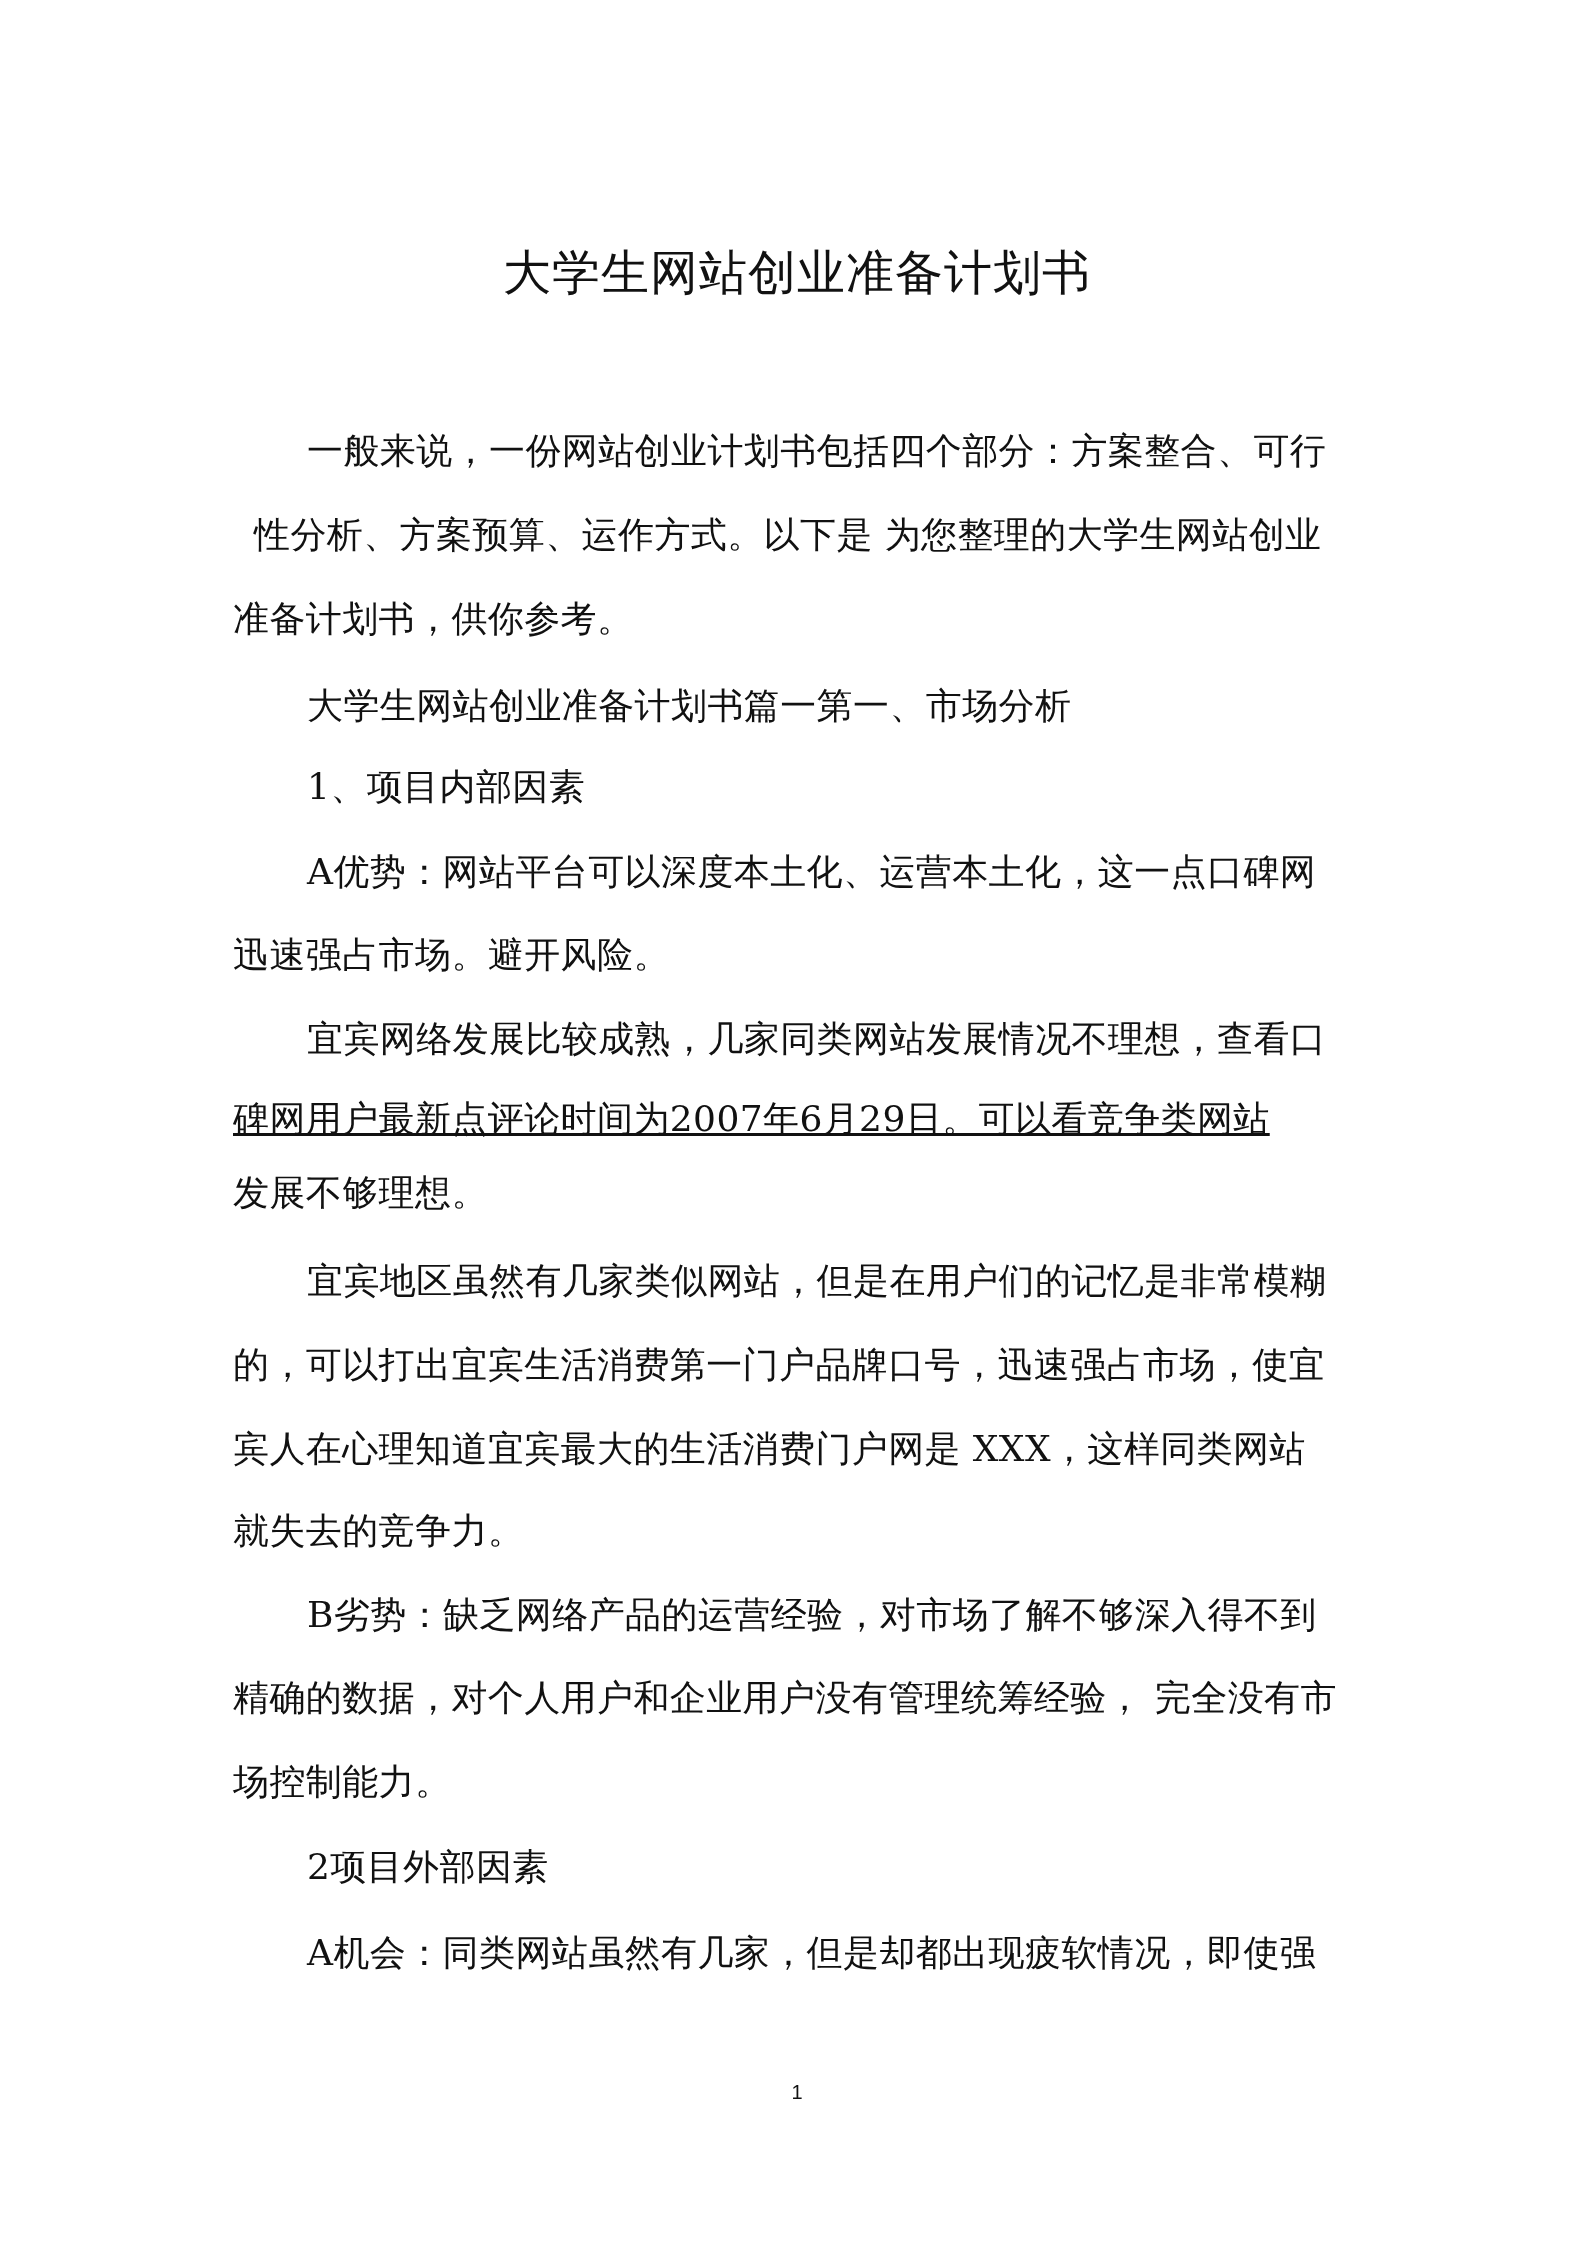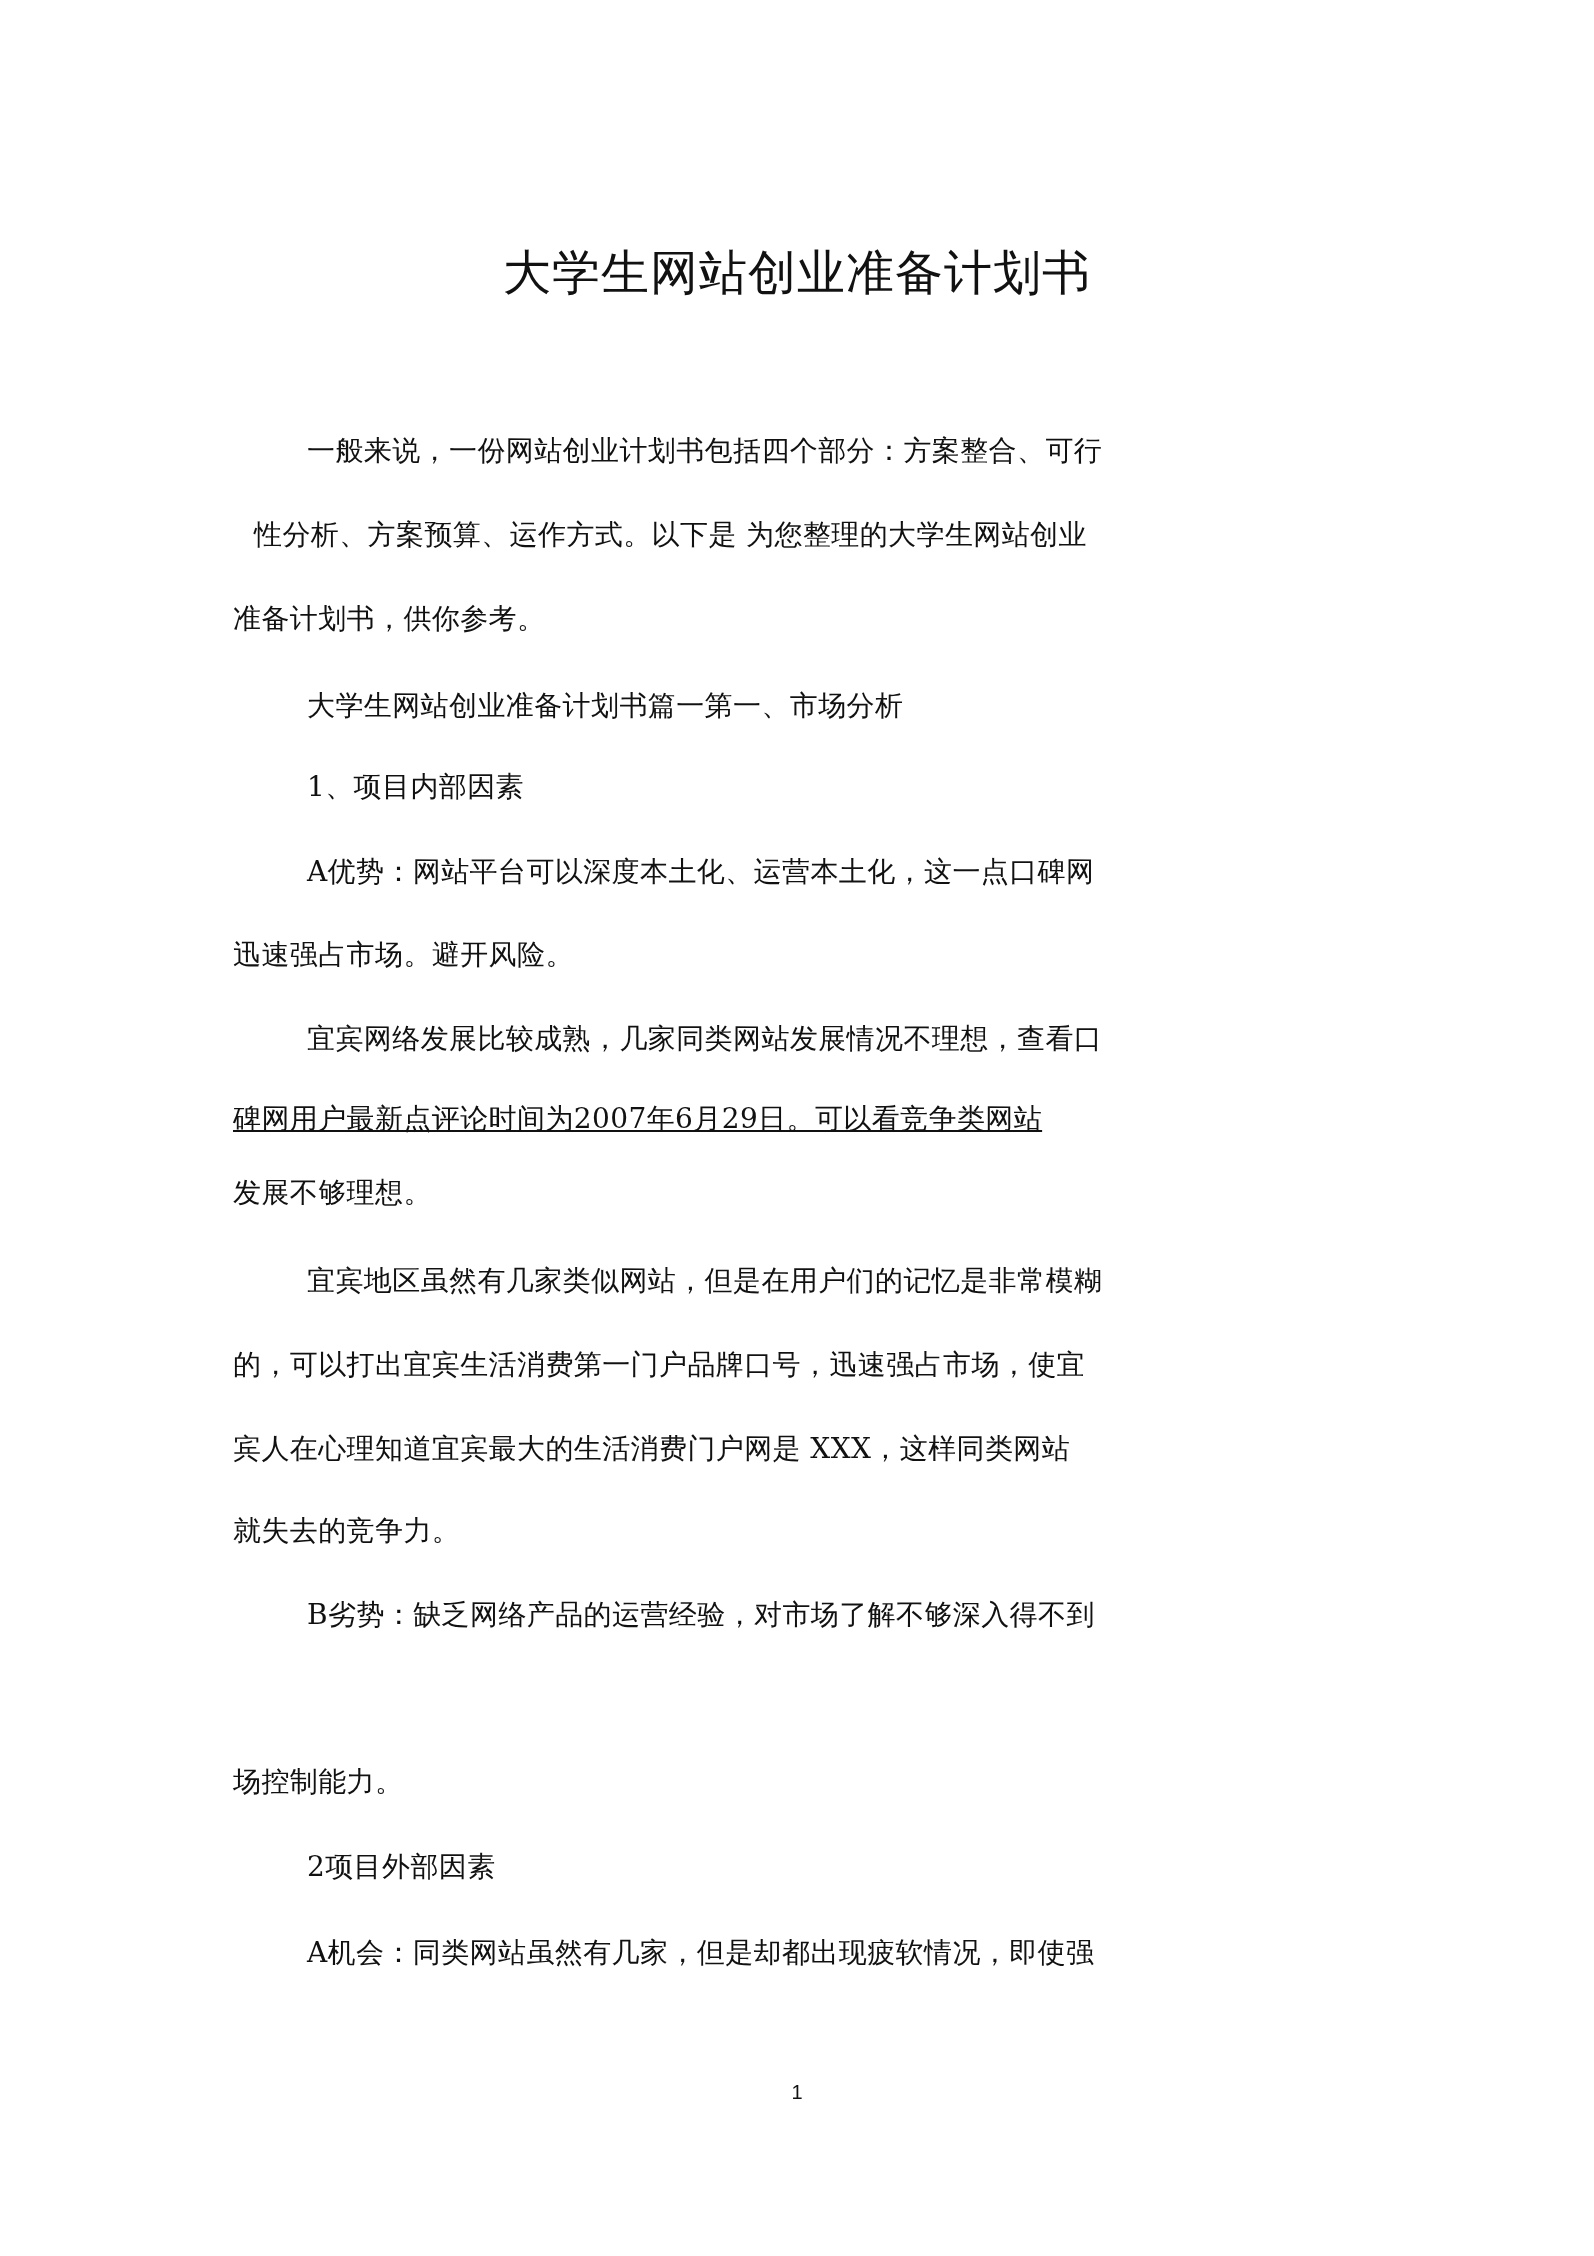--- a/index.html
+++ b/index.html
@@ -2,21 +2,21 @@
 <html><head>
 <meta charset="utf-8">
 <style>
   html, body { margin: 0; padding: 0; background: #ffffff; }
   body { width: 1594px; height: 2256px; position: relative; overflow: hidden;
          font-family: "DejaVu Serif", "Liberation Serif", serif; color: #111111; }
   .page { position: absolute; left: 0; top: 0; width: 1594px; height: 1824px; background: #ffffff; }
   .title { position: absolute; left: 0; width: 1594px; text-align: center;
            font-size: 48px; line-height: 56px; letter-spacing: 1px; }
   .line { position: absolute; left: 233px; white-space: nowrap;
-          font-size: 28px; line-height: 44px; letter-spacing: 0.4px; }
+          font-size: 36px; line-height: 44px; letter-spacing: 0.4px; }
   .line.indent { left: 307px; }
   .pagenum { position: absolute; left: 0; width: 1594px; text-align: center;
              font-family: "Liberation Sans", sans-serif; font-size: 20px; line-height: 24px; }
 </style>
 </head>
 <body>
 
 <div class="page">
   <div class="title" style="top:244px;">大学生网站创业准备计划书</div>
 
@@ -33,19 +33,20 @@
   <div class="line indent" style="top:1017px;">宜宾网络发展比较成熟，几家同类网站发展情况不理想，查看口</div>
   <div class="line" style="top:1097px;text-decoration:underline;">碑网用户最新点评论时间为2007年6月29日。可以看竞争类网站</div>
   <div class="line" style="top:1171px;">发展不够理想。</div>
 
   <div class="line indent" style="top:1259px;">宜宾地区虽然有几家类似网站，但是在用户们的记忆是非常模糊</div>
   <div class="line" style="top:1343px;">的，可以打出宜宾生活消费第一门户品牌口号，迅速强占市场，使宜</div>
   <div class="line" style="top:1427px;">宾人在心理知道宜宾最大的生活消费门户网是      XXX，这样同类网站</div>
   <div class="line" style="top:1509px;">就失去的竞争力。</div>
 
   <div class="line indent" style="top:1593px;">B劣势：缺乏网络产品的运营经验，对市场了解不够深入得不到</div>
+  <div class="line" style="top:1676px;">精确的数据，对个人用户和企业用户没有管理统筹经验，  完全没有市</div>
   <div class="line" style="top:1760px;">场控制能力。</div>
 
   <div class="line indent" style="top:1845px;">2项目外部因素</div>
   <div class="line indent" style="top:1931px;">A机会：同类网站虽然有几家，但是却都出现疲软情况，即使强</div>
 
   <div class="pagenum" style="top:2080px;">1</div>
 </div>
 
 </body></html>

